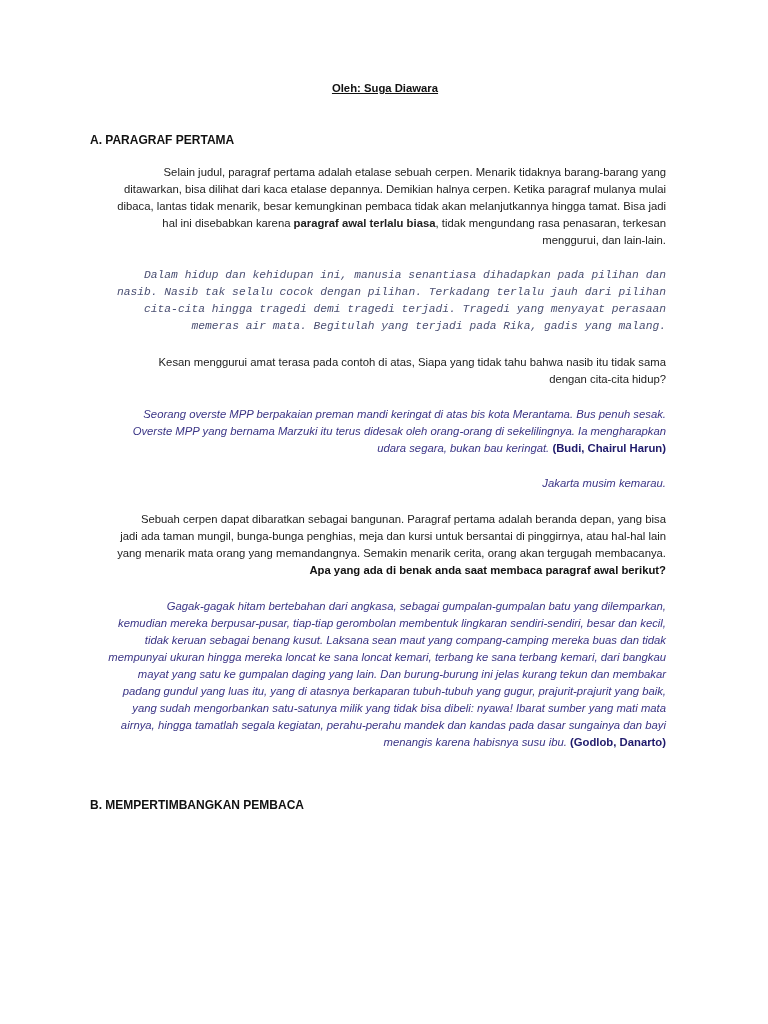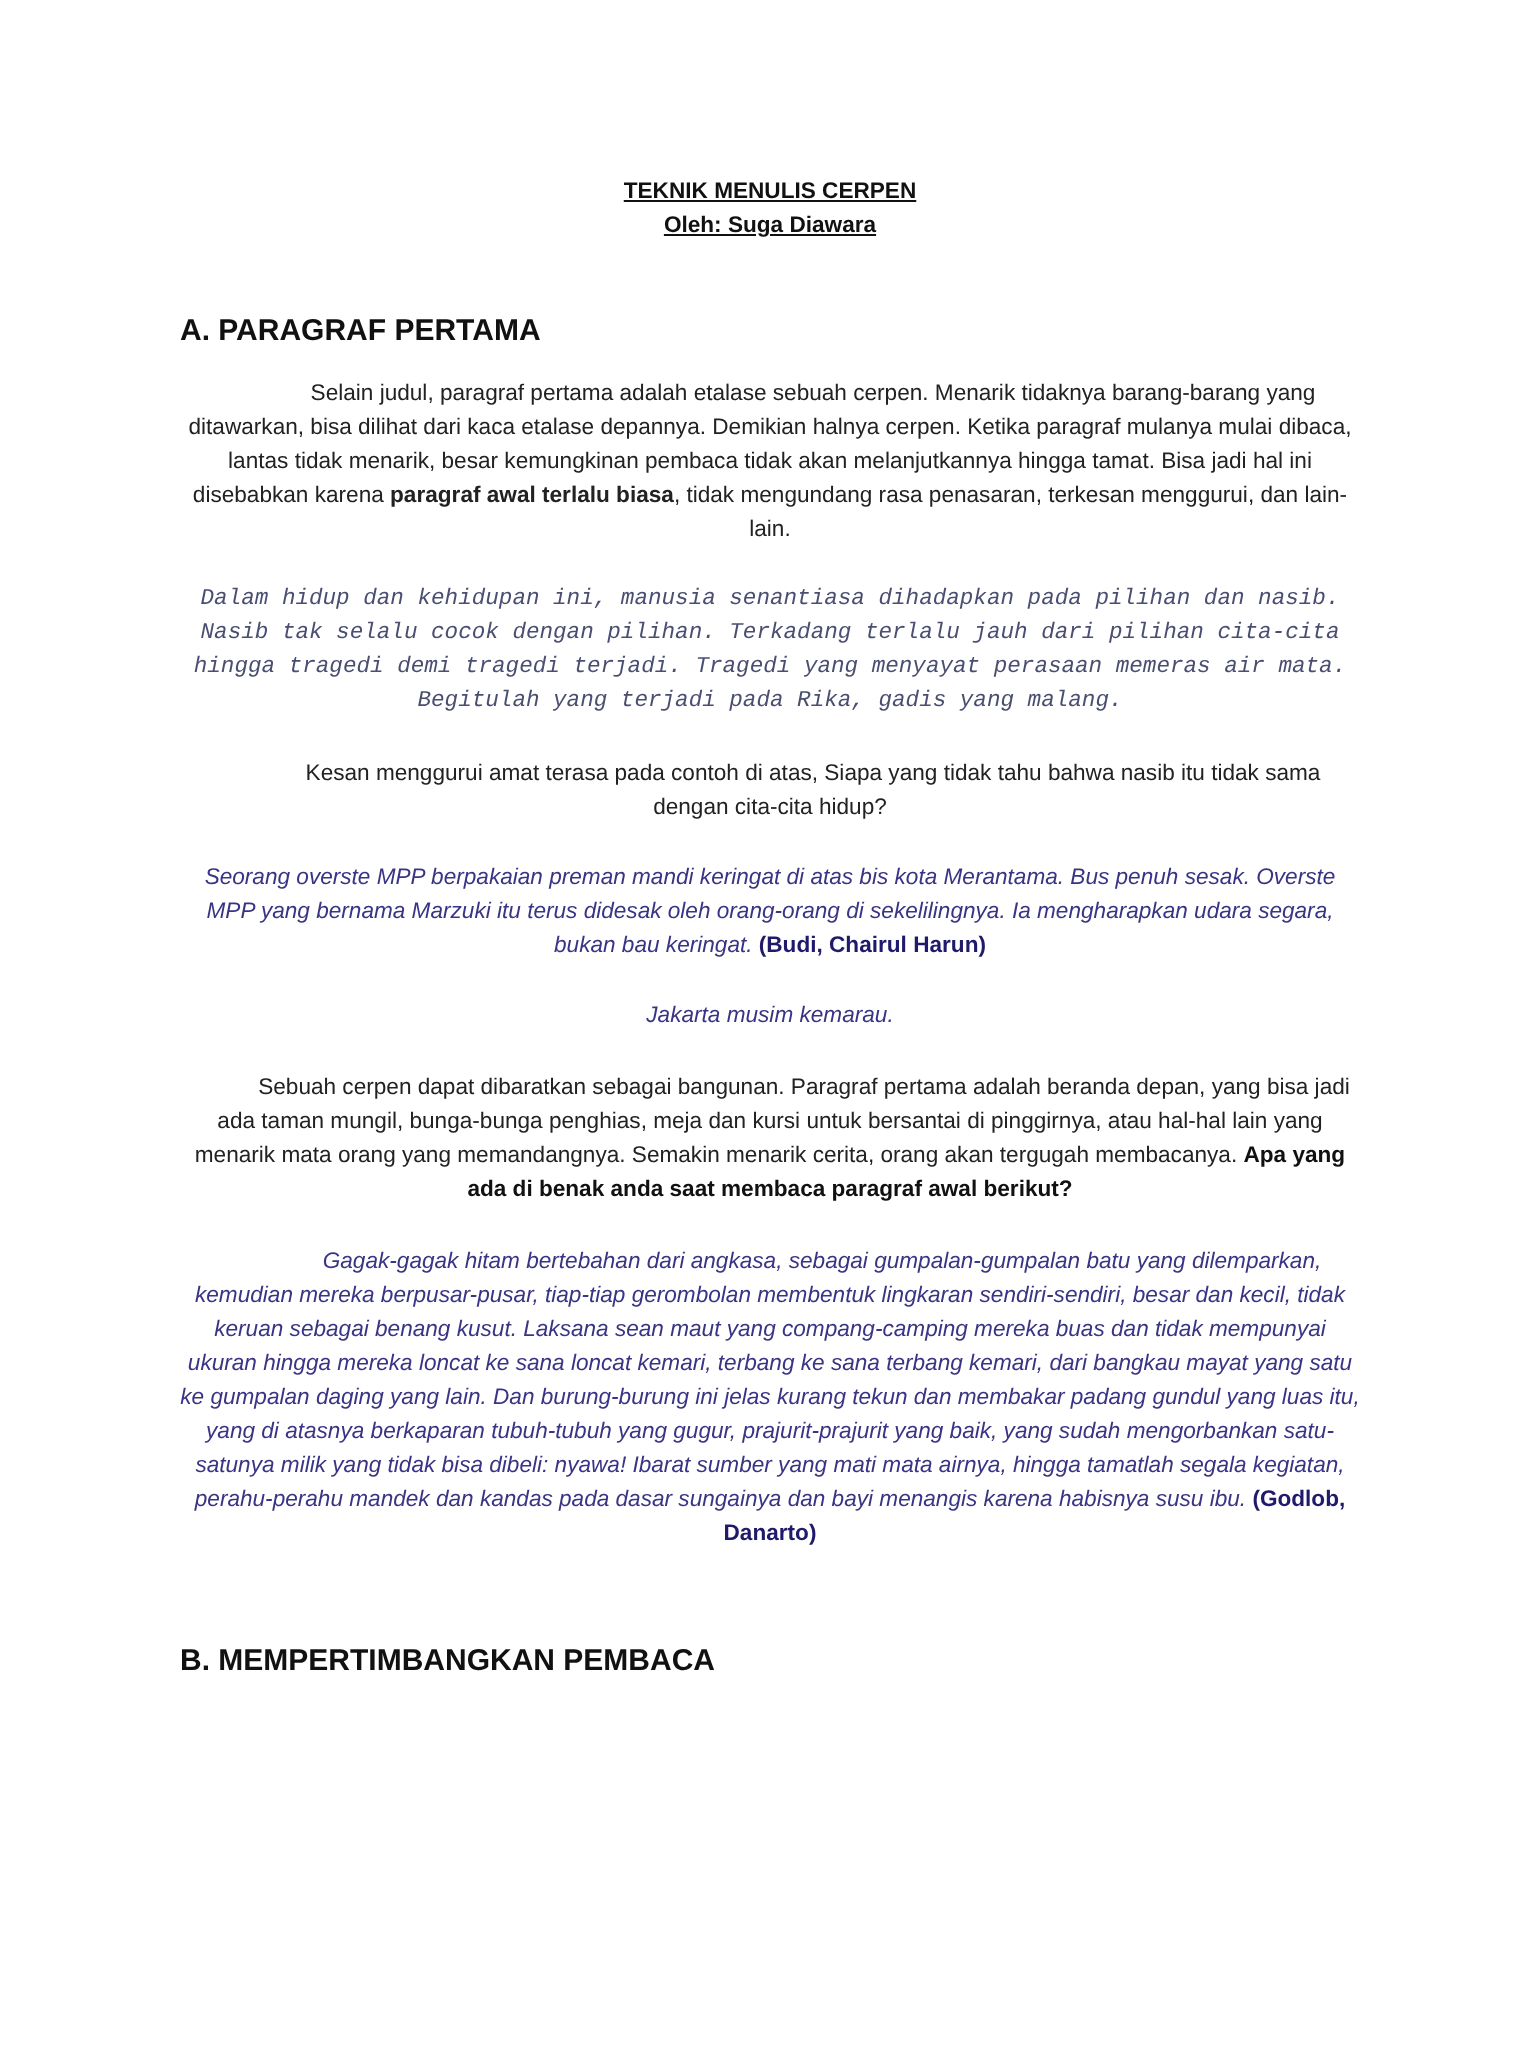--- a/index.html
+++ b/index.html
@@ -1,34 +1,33 @@
 <!DOCTYPE html>
 <html><head>
   <meta charset="utf-8">
   <style>
     html, body { margin: 0; padding: 0; background: #ffffff; }
     body { width: 768px; height: 1024px; position: relative; overflow: hidden; }
     .page { position: absolute; left: 90px; top: 80px; width: 590px; font-family: "Liberation Sans", sans-serif; font-size: 11.3px; line-height: 17px; color: #222222; }
     .title { text-align: center; font-weight: bold; text-decoration: underline; font-size: 11.3px; margin: 8px 0 0 0; color: #111; }
     .author { text-align: center; font-weight: bold; margin: 0; color: #111; text-decoration: underline; }
-    h2 { font-size: 15px; font-weight: bold; margin: 0; color: #111; }
-    p { margin: 0; text-align: center; }
+    h2 { font-size: 12px; font-weight: bold; margin: 0; color: #111; }
+    p { margin: 14px; text-align: right; }
     .indent { text-indent: 43px; }
     .indent-sm { text-indent: 34px; }
     .quote-gray { font-style: italic; color: #4a4f72; }
     .quote-blue { font-style: italic; color: #3a3485; }
     .quote-blue b, .cite { font-style: normal; font-weight: bold; color: #1f1a6b; }
     .s1 { margin-top: 32px; }
     .s2 { margin-top: 17px; }
   </style>
 </head>
 <body>
 
 <div class="page">
-  <p class="title">TEKNIK MENULIS CERPEN</p>
   <p class="author">Oleh: Suga Diawara</p>
 
   <h2 class="s1" style="margin-top:35px;">A. PARAGRAF PERTAMA</h2>
 
   <p class="indent s2" style="margin-top:15px;"><span>Selain judul, paragraf pertama adalah etalase sebuah cerpen. Menarik tidaknya barang-barang yang ditawarkan, bisa dilihat dari kaca etalase depannya. Demikian halnya cerpen. Ketika paragraf mulanya mulai dibaca, lantas tidak menarik, besar kemungkinan pembaca tidak akan melanjutkannya  hingga tamat. Bisa jadi hal ini disebabkan karena </span><b>paragraf awal terlalu biasa</b><span>, tidak mengundang rasa penasaran, terkesan menggurui, dan lain-lain.</span></p>
 
 
   <p class="quote-gray s2" style="margin-top:18px;font-family:Liberation Mono, monospace;"> Dalam hidup dan kehidupan ini, manusia senantiasa dihadapkan pada pilihan dan nasib. Nasib tak selalu cocok dengan pilihan. Terkadang terlalu jauh dari pilihan cita-cita hingga tragedi demi tragedi terjadi. Tragedi yang menyayat perasaan memeras air mata. Begitulah yang terjadi pada Rika, gadis yang malang.</p>
 
   <p class="indent s2" style="margin-top:19px;">Kesan menggurui amat terasa pada contoh di atas, Siapa yang tidak tahu bahwa nasib itu tidak sama dengan cita-cita hidup?</p>

